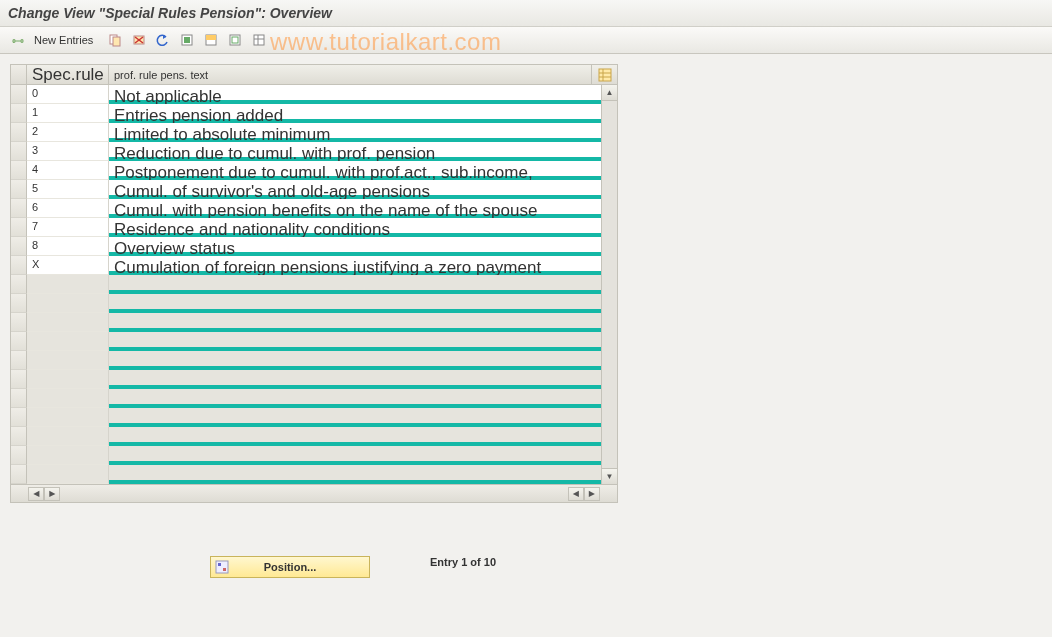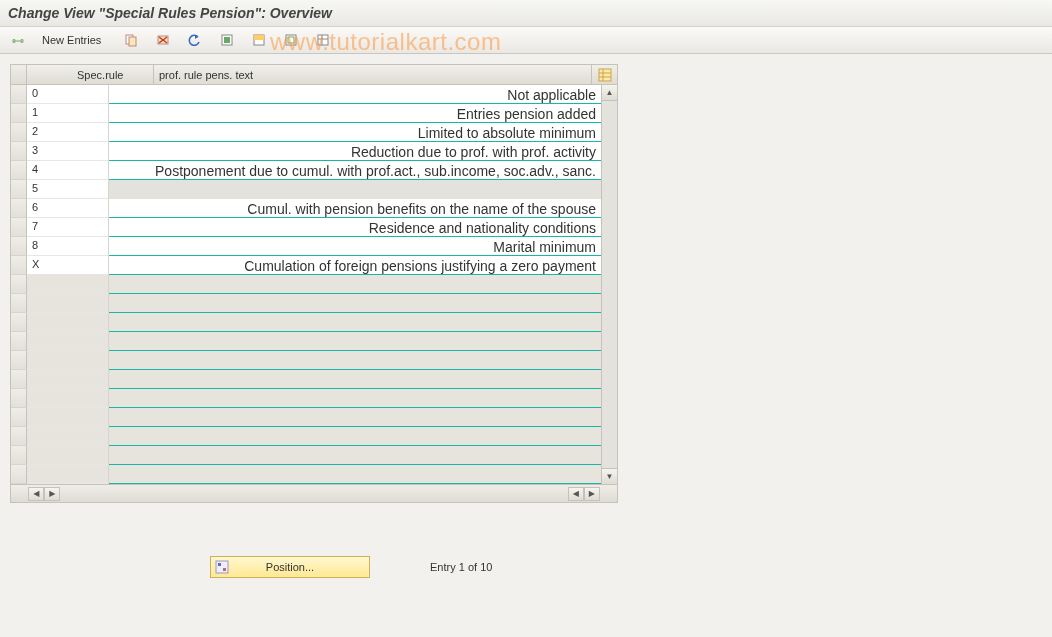--- a/index.html
+++ b/index.html
@@ -23,21 +23,21 @@
       font-style: italic;
       font-size: 14px;
       color: #444;
     }
     .toolbar {
       background: linear-gradient(#fbfaf8, #e9e8e3);
       border-bottom: 1px solid #c8c6be;
       padding: 3px 8px;
       display: flex;
       align-items: center;
-      gap: 12px;
+      gap: 4px;
       position: relative;
     }
     .tb-btn {
       width: 20px; height: 20px;
       display: inline-flex; align-items: center; justify-content: center;
       border: 1px solid transparent;
       border-radius: 2px;
       cursor: pointer;
     }
     .tb-text {
@@ -61,43 +61,43 @@
       width: 608px;
       position: relative;
     }
     .table-header {
       display: flex;
       background: linear-gradient(#f0efe9, #dedcd4);
       border-bottom: 1px solid #c4c2b9;
       height: 20px;
     }
     .th-sel { width: 16px; border-right: 1px solid #c4c2b9; background: linear-gradient(#efede7,#dedcd4);}
-    .th-col1 { width: 82px; border-right: 1px solid #c4c2b9; padding: 2px 5px; font-size: 11px; color:#333; display:flex; align-items:center;margin-left:45px;}
+    .th-col1 { width: 82px; border-right: 1px solid #c4c2b9; padding: 2px 5px; font-size: 17px; color:#333; display:flex; align-items:center;}
     .th-col2 { flex: 1; padding: 2px 5px; font-size: 11px; color:#333; display:flex; align-items:center;}
     .th-tools { width: 26px; border-left:1px solid #c4c2b9; display:flex; align-items:center; justify-content:center;}
     .table-body {
       position: relative;
       display: flex;
     }
     .rows-area { flex:1; }
     .row {
       display: flex; height: 19px;
     }
     .row-sel {
       width: 16px; border-right: 1px solid #c4c2b9; border-bottom: 1px solid #d6d4cc;
       background: linear-gradient(#efede7,#e2e0d8);
       cursor: pointer;
     }
     .cell1 {
       width: 82px; border-right: 1px solid #d6d4cc; border-bottom: 1px solid #e8e6de;
       padding: 2px 5px; font-size: 11px; color:#333;
     }
     .cell2 {
-      flex:1; border-bottom: 1px solid #14b8a6;
-      padding: 2px 5px; font-size: 14px; color:#333;text-align:right;
+      flex:1; border-bottom: 4px solid #14b8a6;
+      padding: 2px 5px; font-size: 17px; color:#333;
     }
     .filled .cell1, .filled .cell2 { background: #fff; }
     .empty .cell1, .empty .cell2 { background: #e6e4dd; }
     .vscroll {
       width: 16px; background: #e4e2dc; border-left:1px solid #c4c2b9;
       display:flex; flex-direction:column;
     }
     .sarrow {
       height:16px; background: linear-gradient(#f5f4ee,#dedcd4);
       border-bottom:1px solid #c4c2b9; display:flex;align-items:center;justify-content:center;
@@ -110,21 +110,21 @@
       border-top:1px solid #c4c2b9; align-items:center;
     }
     .tf-sel{width:16px;border-right:1px solid #c4c2b9;}
     .harrow{
       width:16px;height:14px;background:linear-gradient(#f5f4ee,#dedcd4);
       border:1px solid #c4c2b9;display:flex;align-items:center;justify-content:center;
       font-size:8px;color:#555;cursor:pointer;
     }
     .bottom-bar {
       position:absolute; left:10px; top:556px; width:608px;
-      display:flex; align-items:center;
+      display:flex; align-items:flex-start;font-weight:bold;
     }
     .position-btn {
       margin-left: 200px;
       width: 160px; height: 22px;
       background: linear-gradient(#fff7cf,#ffe994);
       border:1px solid #c9b45b;
       display:flex; align-items:center; justify-content:center;
       font-size:11px; color:#333; cursor:pointer;
       position:relative;
     }
@@ -225,45 +225,46 @@
             <div class="cell2">Entries pension added</div>
           </div>
           <div class="row filled">
             <div class="row-sel"></div>
             <div class="cell1">2</div>
             <div class="cell2">Limited to absolute minimum</div>
           </div>
           <div class="row filled">
             <div class="row-sel"></div>
             <div class="cell1">3</div>
-            <div class="cell2">Reduction due to prof. with prof. activity</div>
+            <div class="cell2">Reduction due to cumul. with prof. pension</div>
           </div>
           <div class="row filled">
             <div class="row-sel"></div>
             <div class="cell1">4</div>
             <div class="cell2">Postponement due to cumul. with prof.act., sub.income, soc.adv., sanc.</div>
           </div>
           <div class="row filled">
             <div class="row-sel"></div>
             <div class="cell1">5</div>
+            <div class="cell2">Cumul. of survivor's and old-age pensions</div>
           </div>
           <div class="row filled">
             <div class="row-sel"></div>
             <div class="cell1">6</div>
             <div class="cell2">Cumul. with pension benefits on the name of the spouse</div>
           </div>
           <div class="row filled">
             <div class="row-sel"></div>
             <div class="cell1">7</div>
             <div class="cell2">Residence and nationality conditions</div>
           </div>
           <div class="row filled">
             <div class="row-sel"></div>
             <div class="cell1">8</div>
-            <div class="cell2">Marital minimum</div>
+            <div class="cell2">Overview status</div>
           </div>
           <div class="row filled">
             <div class="row-sel"></div>
             <div class="cell1">X</div>
             <div class="cell2">Cumulation of foreign pensions justifying a zero payment</div>
           </div>
           <div class="row empty">
             <div class="row-sel"></div>
             <div class="cell1"></div>
             <div class="cell2"></div>

